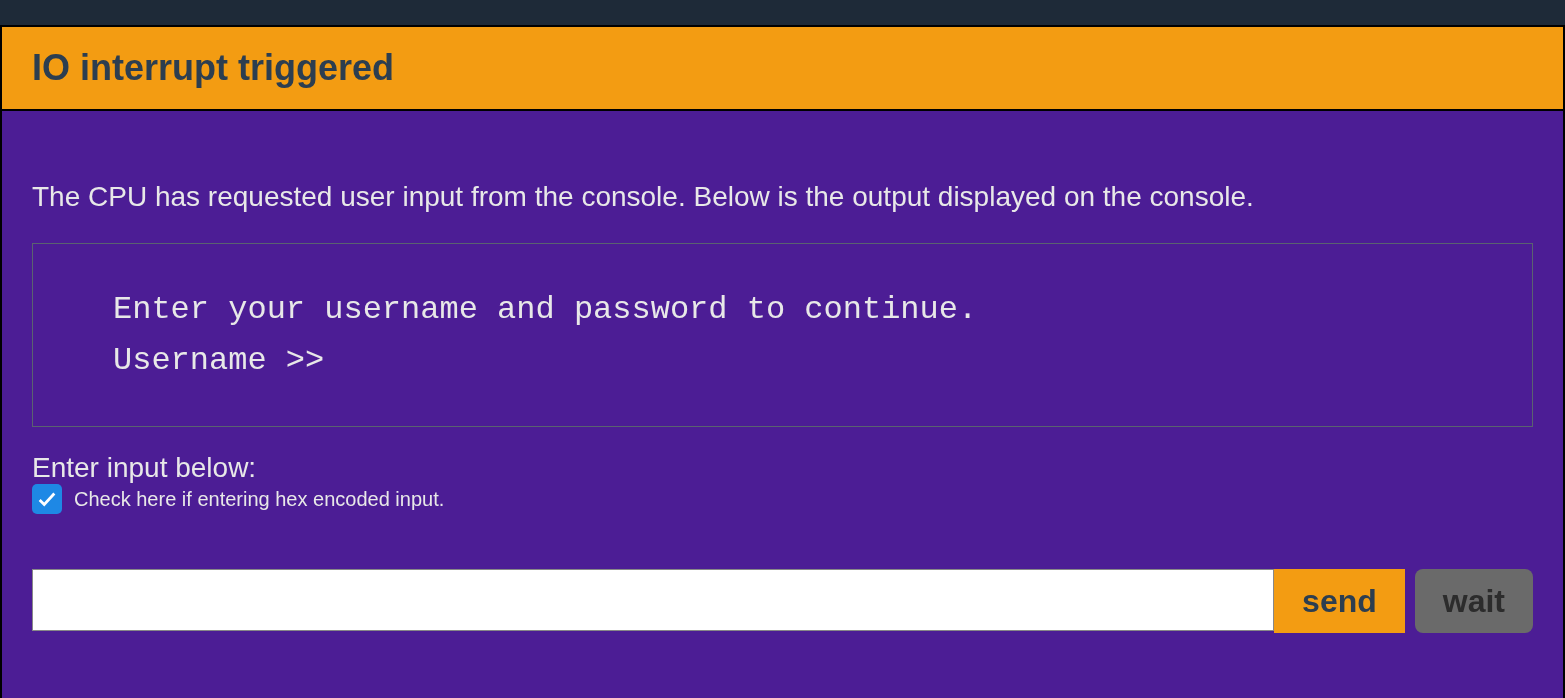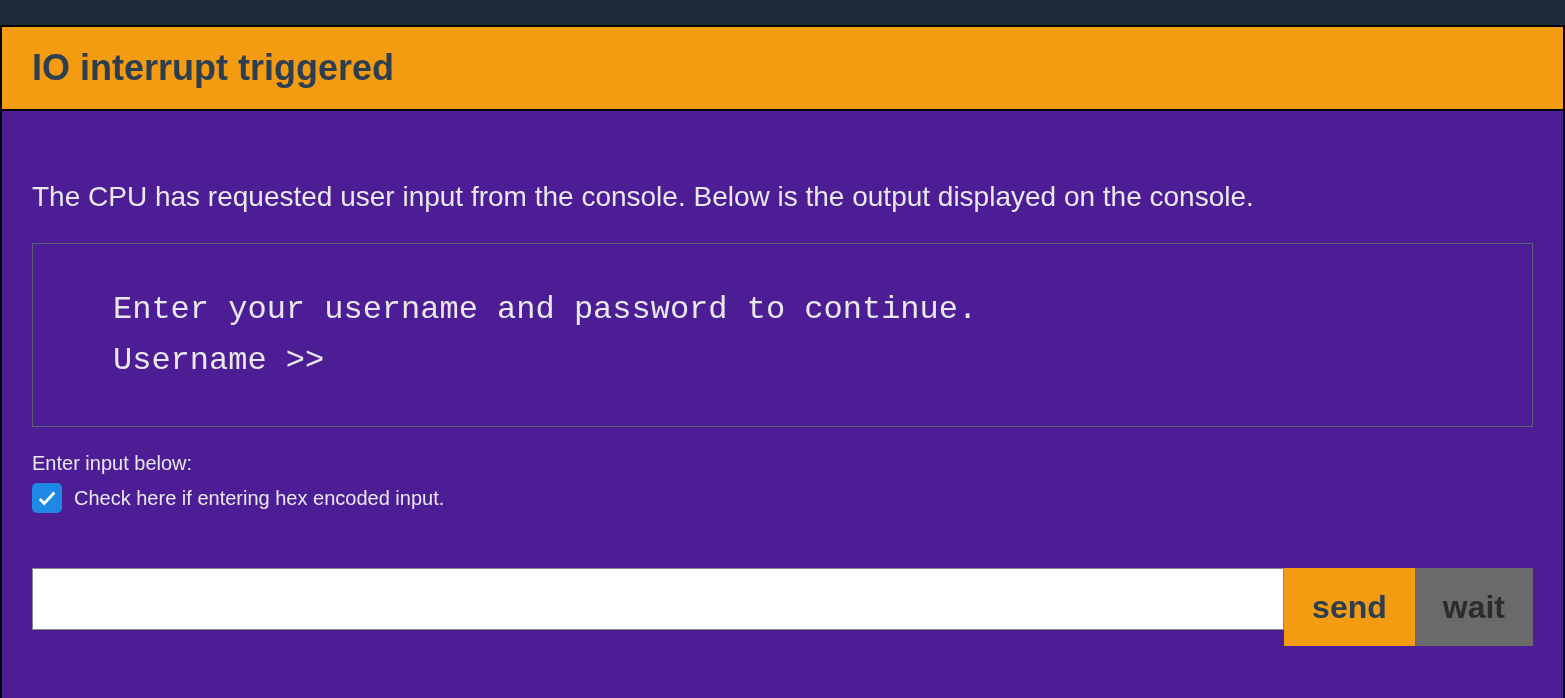--- a/index.html
+++ b/index.html
@@ -42,22 +42,21 @@
       padding: 40px 80px;
       margin-bottom: 25px;
       font-family: "Courier New", Courier, monospace;
       color: #e8e8e8;
       font-size: 32px;
       line-height: 1.6;
       white-space: pre-wrap;
     }
     .input-label {
       color: #e8e8e8;
-      font-size: 20px;
-      margin-bottom: 8px;
+      font-size: 28px;
     }
     .checkbox-row {
       display: flex;
       align-items: center;
       gap: 12px;
       margin-bottom: 55px;
     }
     .checkbox {
       width: 30px;
       height: 30px;
@@ -86,34 +85,36 @@
     }
     .text-input {
       flex: 1;
       background: #fff;
       border: 1px solid #888;
       height: 62px;
       font-size: 26px;
       padding: 0 12px;
     }
     .btn {
-      height: 78px;
+      height: 64px;
       font-size: 32px;
       font-weight: 700;
       border: none;
       cursor: pointer;
       padding: 0 28px;
       color: #2c3e50;
     }
     .btn-send {
       background: #f39c12;
     }
     .btn-wait {
       background: #6a6a6a;
       color: #2c2c2c;
+      margin-left: 10px;
+      border-radius: 8px;
     }
   </style>
 </head>
 <body>
 
 <div class="header">
   <h1>IO interrupt triggered</h1>
 </div>
 
 <div class="content">

